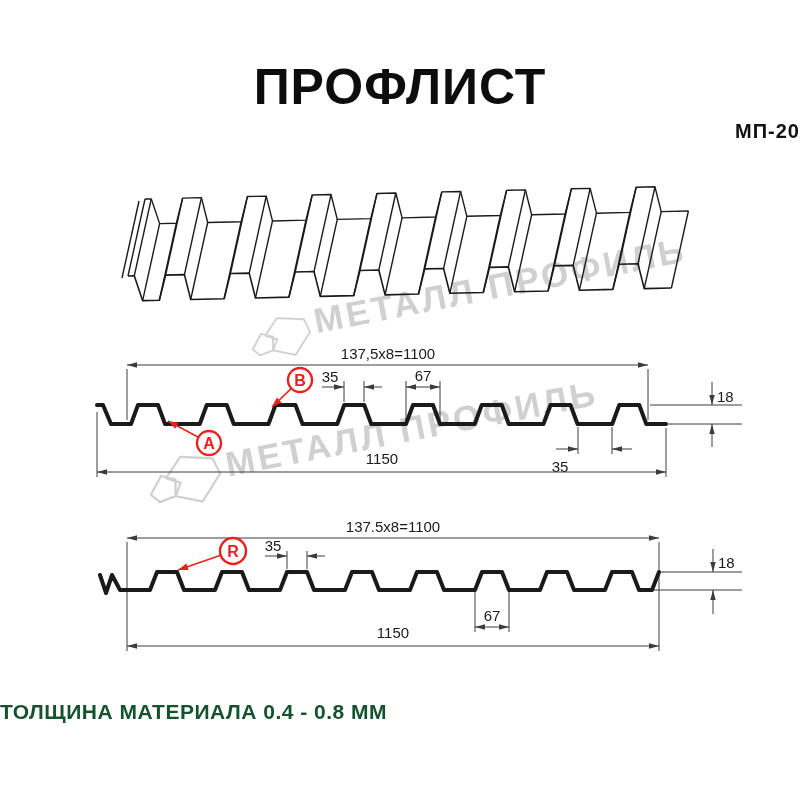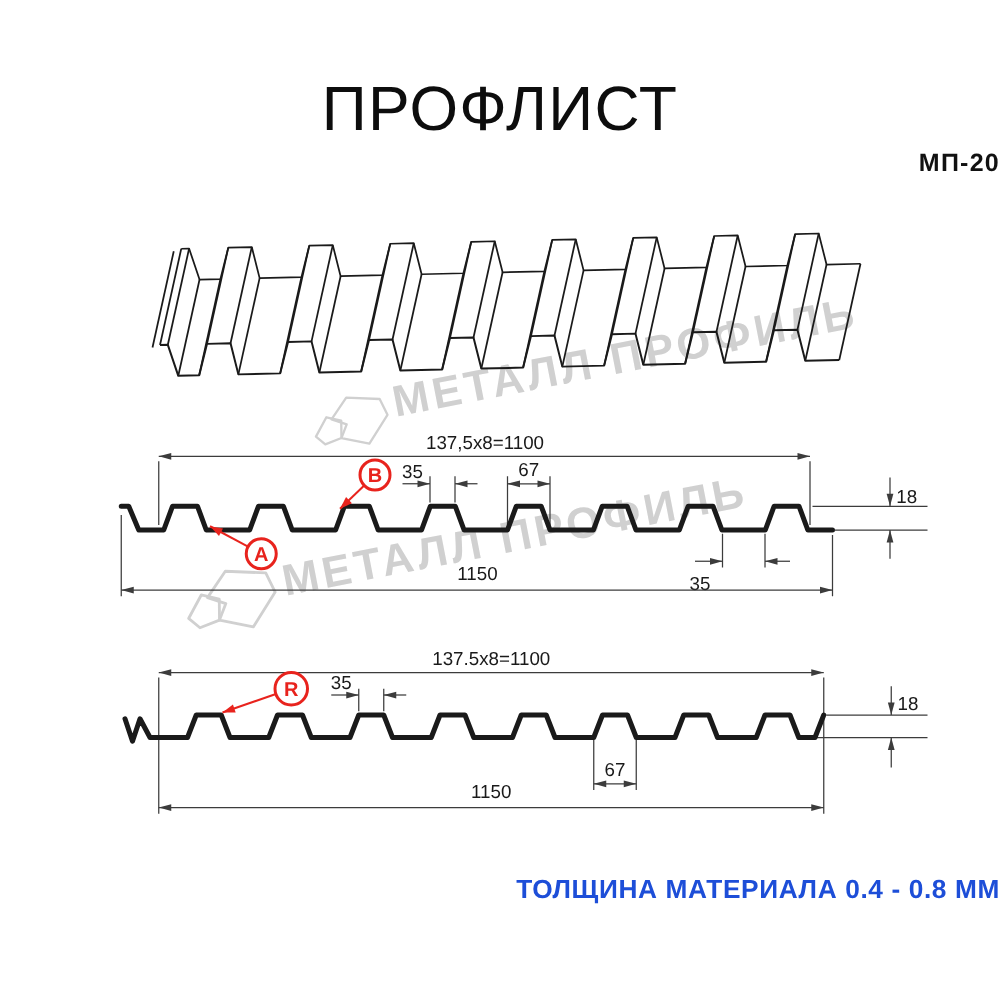--- a/index.html
+++ b/index.html
@@ -1,23 +1,23 @@
 <!DOCTYPE html>
 <html><head>
 <meta charset="utf-8">
 <style>
   html,body{margin:0;padding:0;background:#ffffff;}
   .page{position:relative;width:800px;height:800px;background:#fff;overflow:hidden;
         font-family:"Liberation Sans", sans-serif;}
   .title{position:absolute;top:58px;left:0;width:800px;text-align:center;
-         font-size:50px;font-weight:400;letter-spacing:1px;color:#0d0d0d;}
+         font-size:50px;font-weight:700;letter-spacing:1px;color:#0d0d0d;}
   .subtitle{position:absolute;top:120px;left:0;width:800px;text-align:right;
             font-size:20px;font-weight:600;letter-spacing:1px;color:#111;}
-  .footer{position:absolute;top:700px;left:0;width:800px;text-align:right;
-          font-size:21px;font-weight:600;letter-spacing:0.5px;color:#1d4ed8;}
+  .footer{position:absolute;top:700px;left:0;width:800px;text-align:left;
+          font-size:21px;font-weight:600;letter-spacing:0.5px;color:#14532d;}
   svg{position:absolute;top:0;left:0;}
   text{font-family:"Liberation Sans", sans-serif;}
 </style>
 </head>
 <body>
 
 <div class="page">
   <svg id="drawing" width="800" height="800" viewBox="0 0 800 800">
       <g transform="translate(252,352) rotate(-11)" opacity="0.9">
         <g transform="scale(0.62)" fill="none" stroke="#cbcbcb" stroke-width="3" stroke-linejoin="round">

